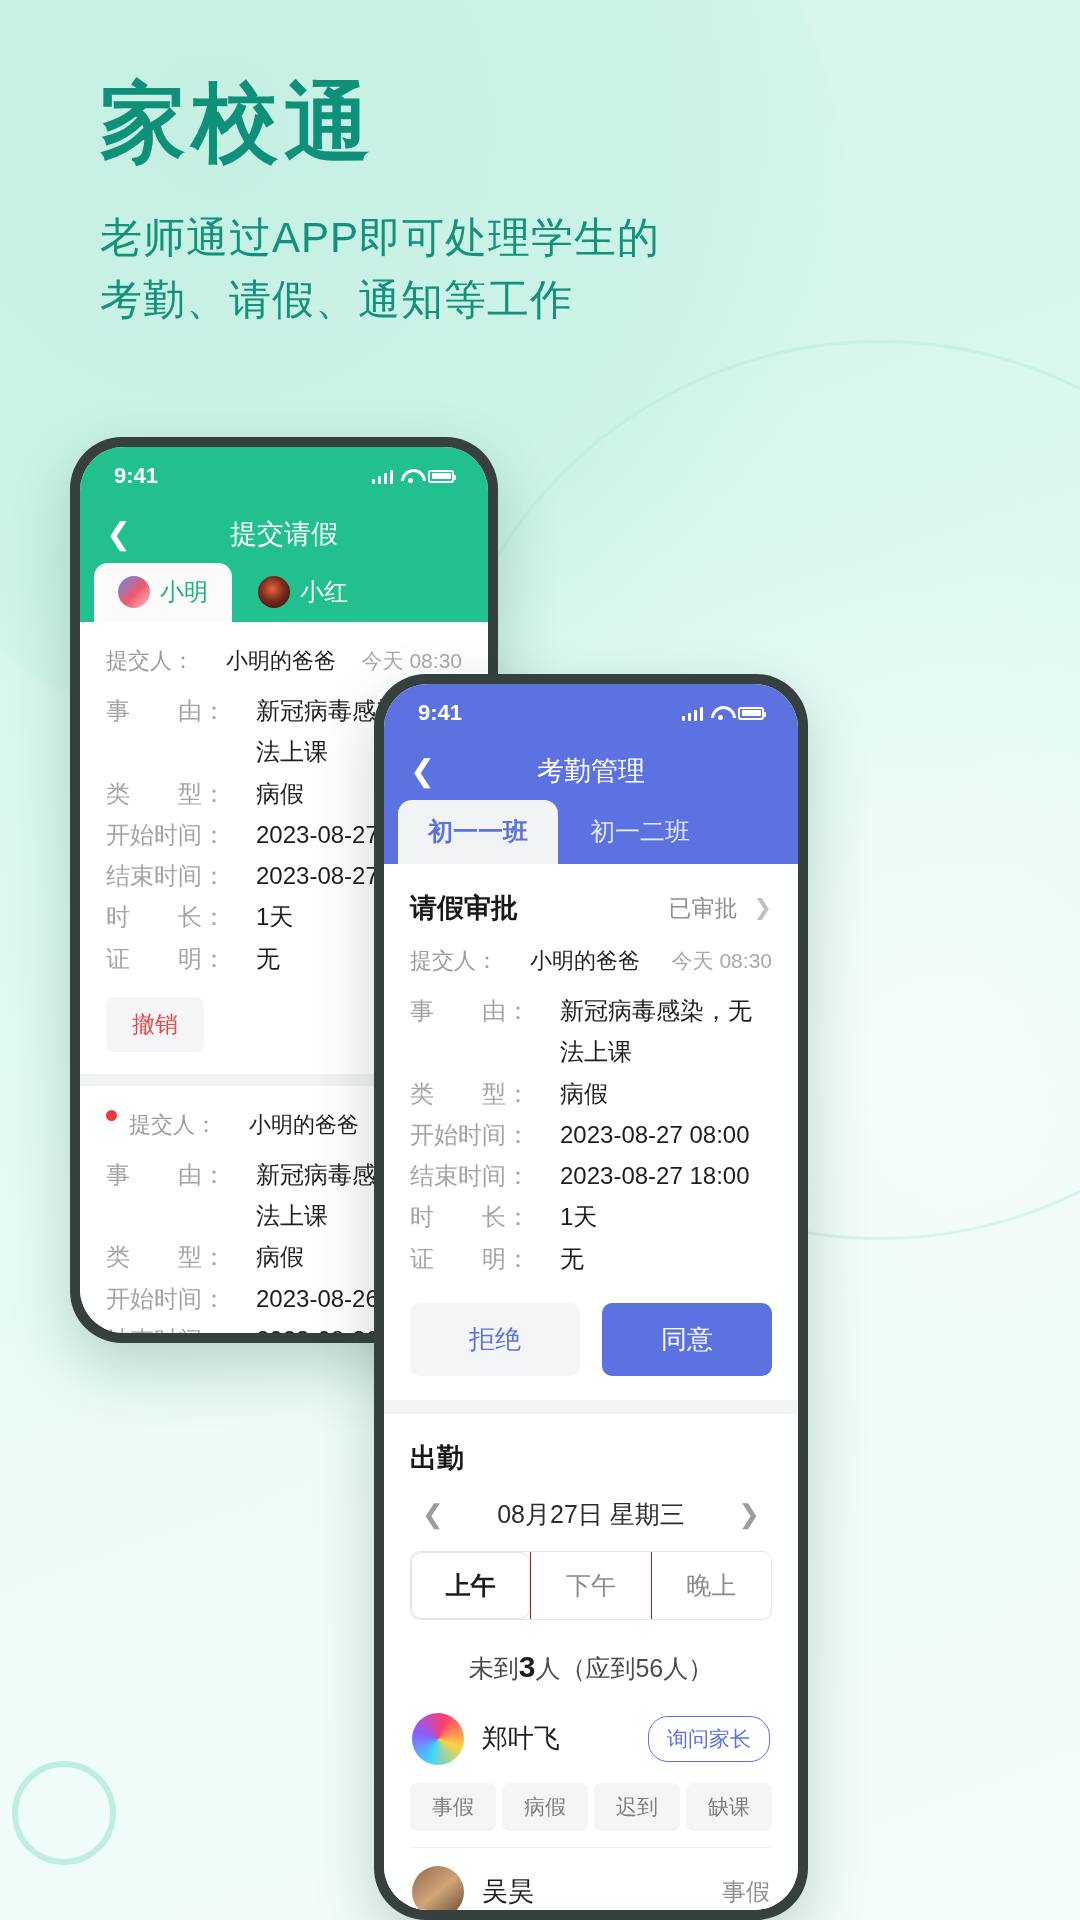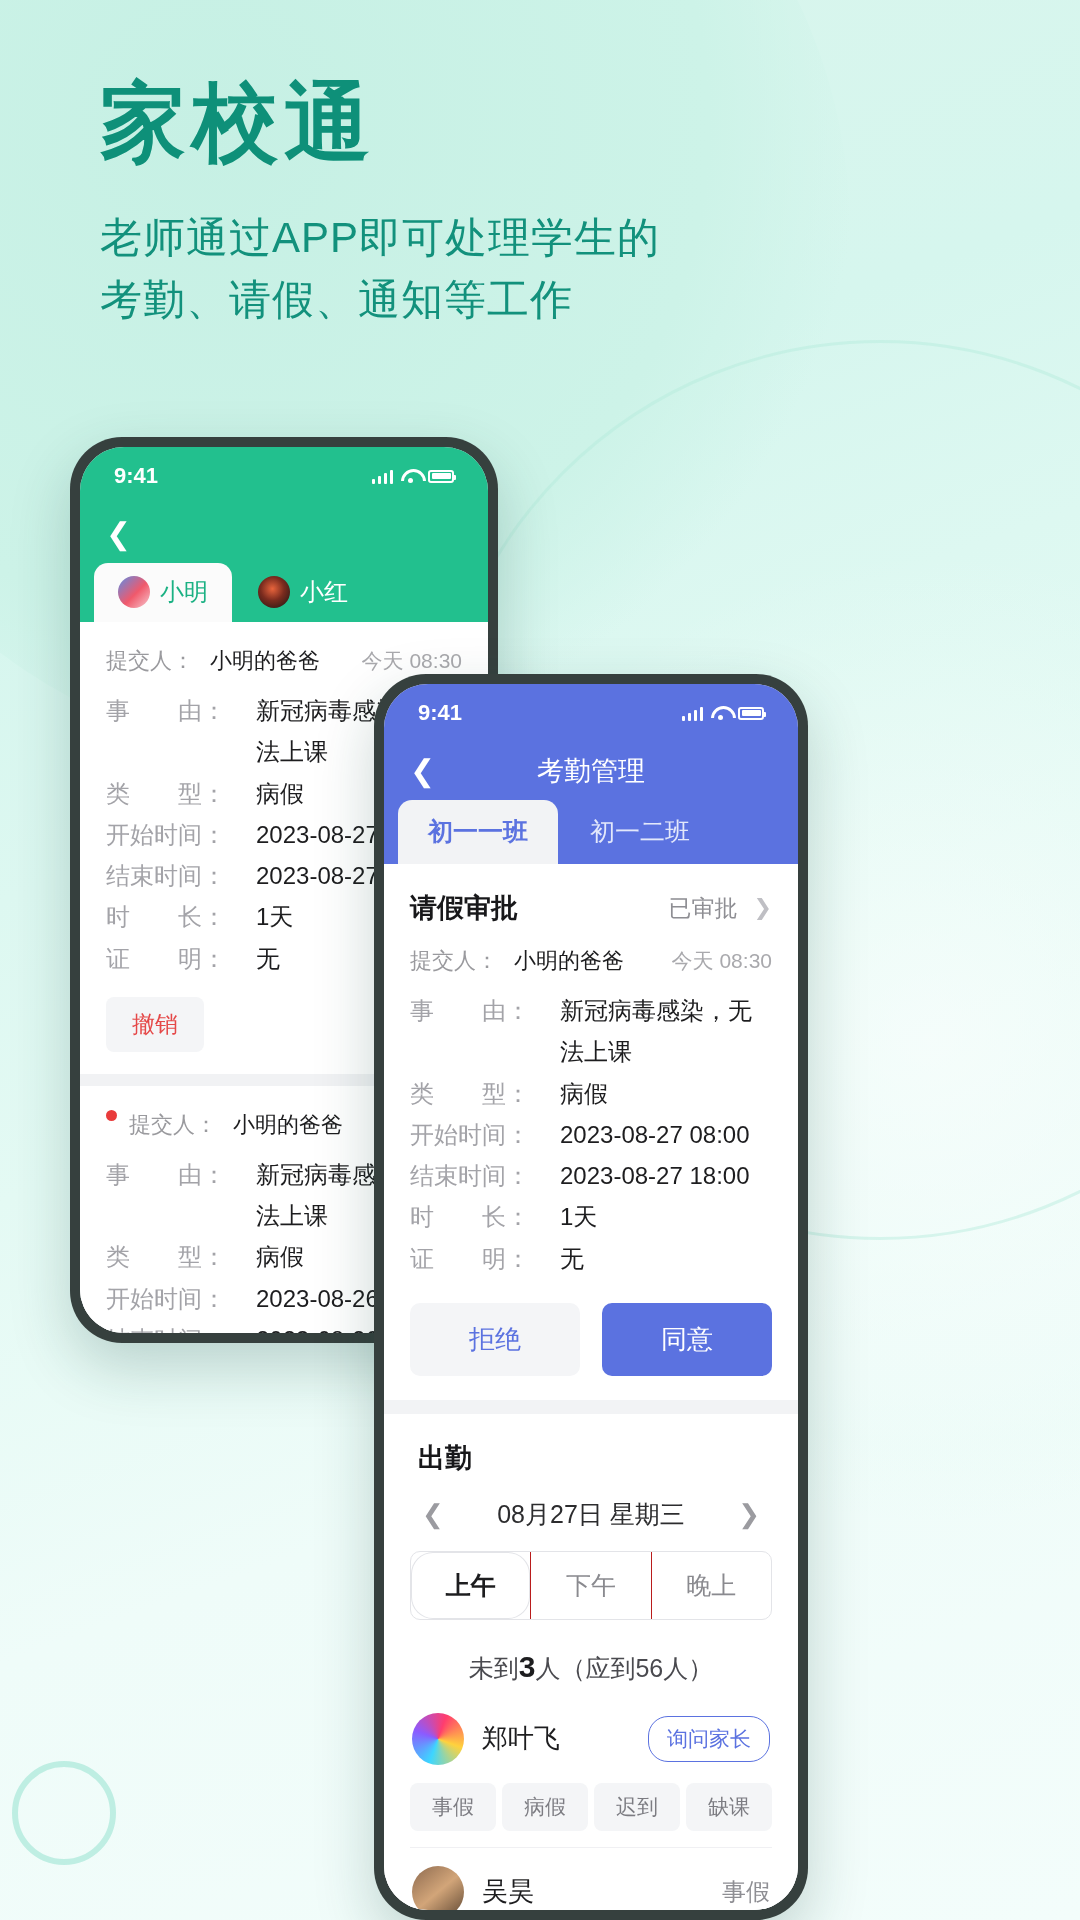--- a/index.html
+++ b/index.html
@@ -115,21 +115,21 @@
   #phone-left .tab.active { color:#1bb183; }
   #phone-left .body { background:#f1f2f4; height:100%; position:relative; }
 
   .card { background:#fff; padding:24px 26px 22px; }
   .card + .card { margin-top:12px; }
   .card-head {
     display:flex; align-items:baseline; justify-content:space-between;
     margin-bottom:14px;
   }
   .submitter { font-size:22px; color:#9a9a9e; display:flex; gap:12px; }
-  .submitter b { color:#1d1d1f; font-weight:500; margin-left:4px; }
+  .submitter b { color:#1d1d1f; font-weight:500; margin-left:20px; }
   .dot-red { width:11px;height:11px;border-radius:50%;background:#e93b3b;display:inline-block;}
   .time-right { font-size:21px; color:#a9a9ad; white-space:nowrap; }
 
   .row { display:flex; font-size:24px; line-height:1.72; }
   .row .k { color:#a3a3a8; width:150px; flex:none; white-space:pre; }
   .row .v { color:#1d1d1f; }
 
   .btn-revoke {
     margin-top:18px; display:inline-block;
     background:#f4f5f7; color:#e54848;
@@ -154,21 +154,21 @@
   .btn { flex:1; text-align:center; font-size:26px; padding:19px 0; border-radius:10px; cursor:pointer; }
   .btn-reject { background:#f4f5f7; color:#5b72e0; }
   .btn-agree  { background:#5b72e0; color:#fff; }
 
   .datebar { display:flex; align-items:center; justify-content:space-between; padding:4px 12px 20px; }
   .datebar .arrow { font-size:26px; color:#9b9ba0; font-weight:300; cursor:pointer;}
   .datebar .dtext { font-size:25px; color:#2c2c2e; }
 
   .seg { display:flex; border:1px solid #e3e4e8; border-radius:10px; overflow:hidden; }
   .seg div { flex:1; text-align:center; font-size:25px; padding:17px 0; color:#8a8a8f; cursor:pointer; }
-  .seg div.on { background:#fff; color:#1d1d1f; font-weight:600; box-shadow:0 0 0 1px #e3e4e8 inset; border-radius:22px; }
+  .seg div.on { background:#fff; color:#1d1d1f; font-weight:600; box-shadow:0 0 0 1px #e3e4e8 inset; border-radius:10px; }
   .seg div + div { border-left:1px solid #b91c1c; }
 
   .absent-line { text-align:center; font-size:25px; color:#4a4a4f; padding:30px 0 10px; }
   .absent-line b { font-size:30px; color:#1d1d1f; }
 
   .stu { display:flex; align-items:center; padding:18px 2px 10px; }
   .stu .av { width:52px;height:52px;border-radius:50%;flex:none;margin-right:18px; }
   .stu .nm { font-size:26px; color:#1d1d1f; flex:1; }
   .ask-btn { border:1px solid #5b72e0; color:#5b72e0; font-size:21px; padding:8px 18px; border-radius:20px; cursor:pointer;}
   .stu-tagrow { display:flex; justify-content:space-between; padding:8px 0 16px; border-bottom:1px solid #f0f0f3; }
@@ -211,20 +211,21 @@
             <i></i>
             <i></i>
           </span>
       <span class="wifi"></span>
       <span class="batt"></span>
     </span>
   </div>
 
   <div class="navbar">
     <span class="nav-back">❮</span>
+    <span class="nav-title">提交请假</span>
   </div>
 
   <div class="tabsrow">
     <div class="tabs">
       <div class="tab active">
         <span class="av av-a"></span>
         <span>小明</span>
       </div>
       <div class="tab">
         <span class="av av-b"></span>
@@ -375,21 +376,21 @@
             <span class="k">证　　明：</span>
             <span class="v">无</span>
           </div>
       <div class="approve-actions">
         <div class="btn btn-reject">拒绝</div>
         <div class="btn btn-agree">同意</div>
       </div>
     </div>
 
     <div class="sec">
-      <div class="sec-title" style="margin-bottom:18px;margin-left:8px;">出勤</div>
+      <div class="sec-title" style="margin-bottom:18px;">出勤</div>
 
       <div class="datebar">
         <span class="arrow">❮</span>
         <span class="dtext">08月27日  星期三</span>
         <span class="arrow">❯</span>
       </div>
 
       <div class="seg">
         <div class="on">上午</div>
         <div>下午</div>

